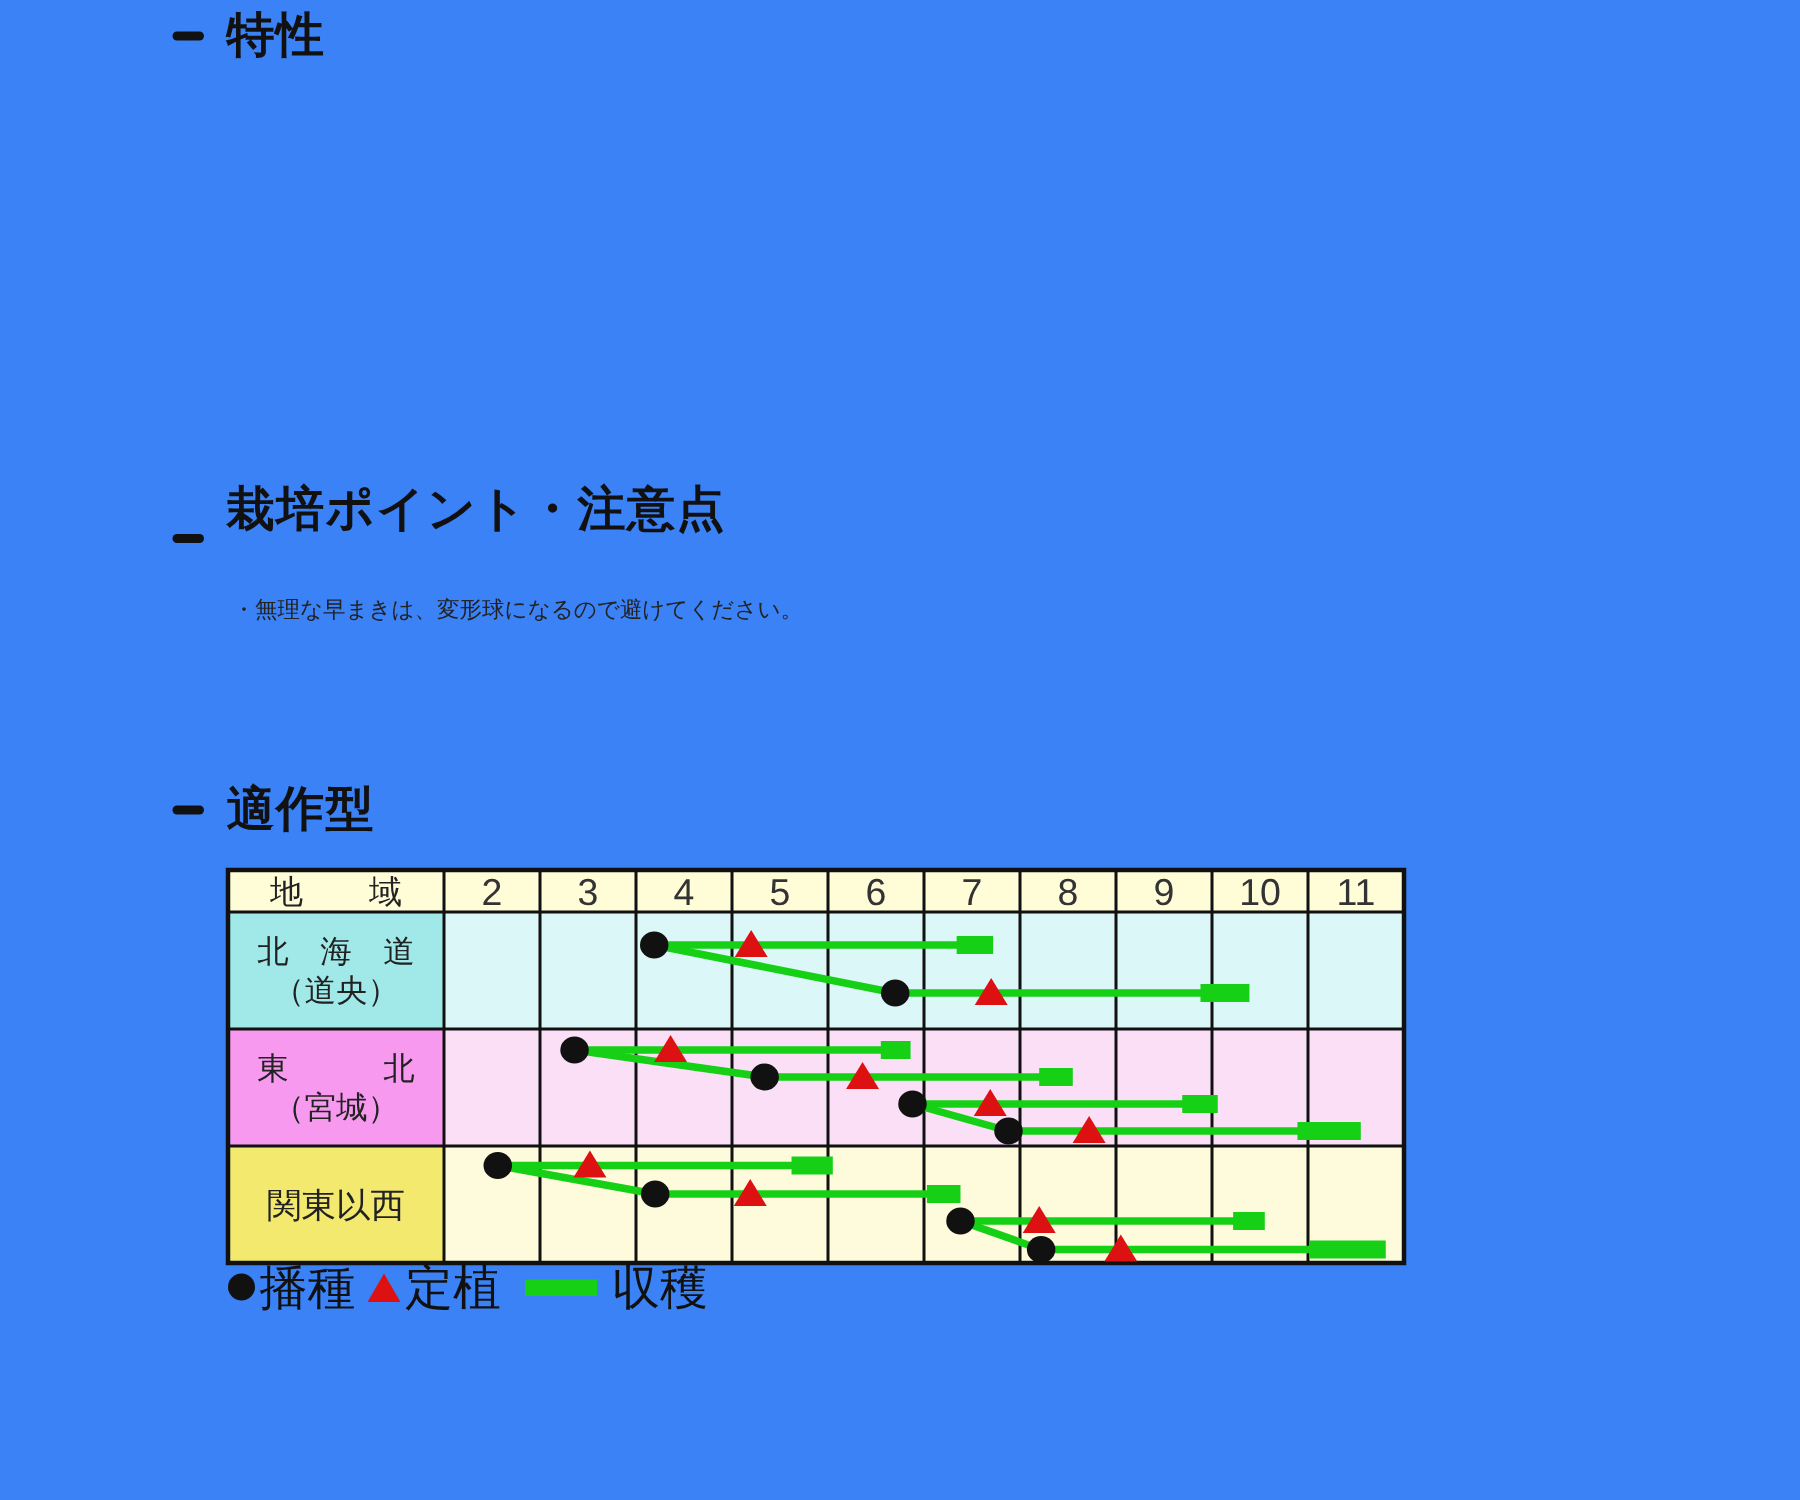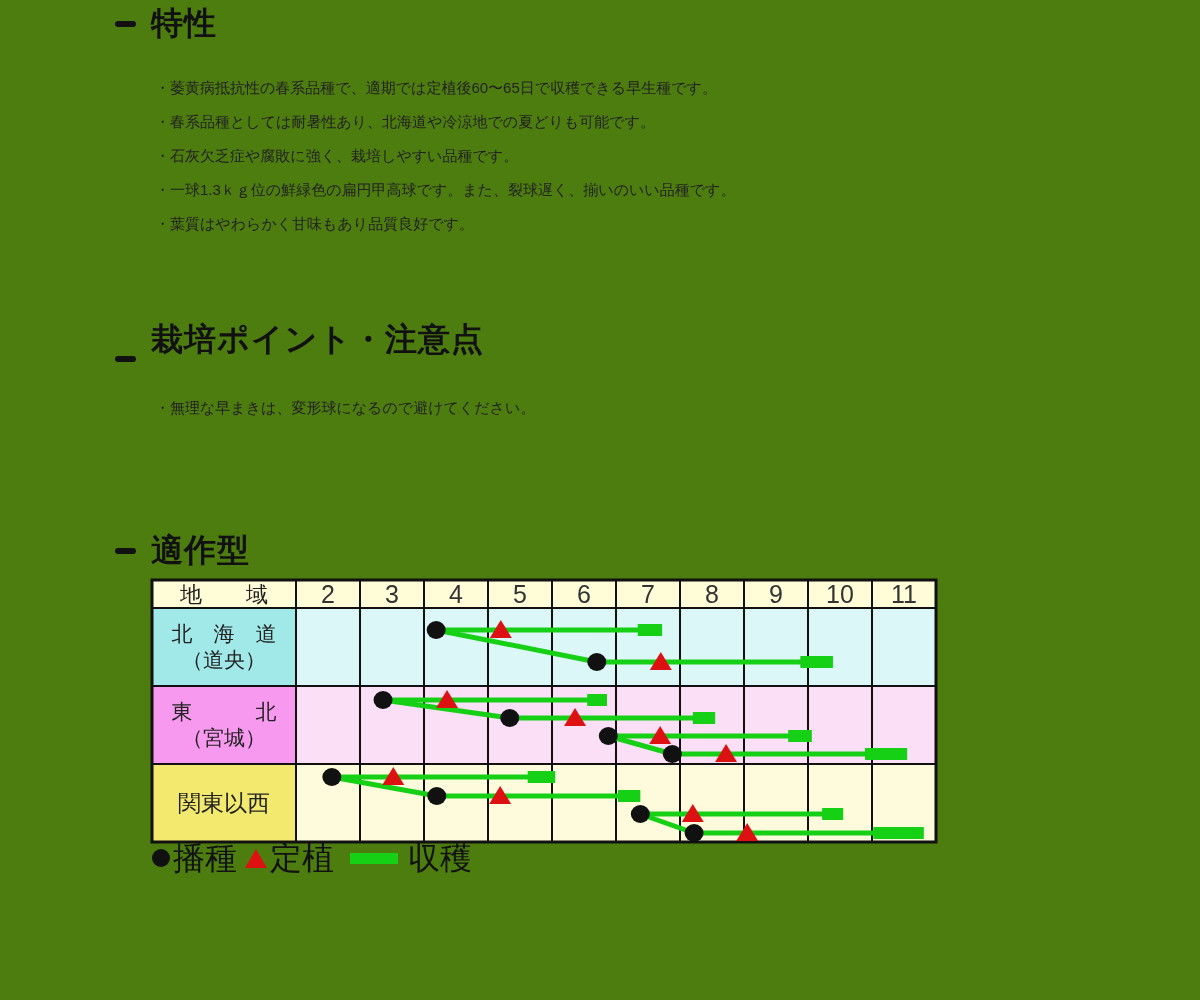--- a/index.html
+++ b/index.html
@@ -1,16 +1,16 @@
 <!DOCTYPE html>
 <html><head>
 <meta charset="utf-8">
 <style>
   html,body{margin:0;padding:0;background:#ffffff;}
-  .page{position:relative;width:1200px;height:1000px;background:#4d7c0f;overflow:hidden;
+  .page{position:relative;width:1200px;height:1000px;background:#3b82f6;overflow:hidden;
         font-family:"Liberation Sans",sans-serif;color:#1a1a1a;}
   .sec-head{position:absolute;left:115px;display:flex;align-items:center;gap:15px;height:36px;}
   .sec-head .dash{width:21px;height:6px;border-radius:3px;background:#111;flex:0 0 auto;}
   .sec-head h2{margin:0;font-family:"Liberation Serif",serif;font-size:32px;font-weight:bold;
                letter-spacing:1px;color:#111;white-space:nowrap;}
   .bullets{position:absolute;left:155px;margin:0;padding:0;list-style:none;}
   .bullets li{font-size:15px;line-height:15px;margin:0 0 19px 0;color:#222;white-space:nowrap;}
   #calendar{position:absolute;left:149px;top:577px;text-decoration:underline;}
   #calendar svg text{font-family:"Liberation Sans",sans-serif;}
   .legend{position:absolute;left:152px;top:844px;display:flex;align-items:center;font-size:32px;color:#111;}
@@ -22,37 +22,30 @@
 </style>
 </head>
 <body>
 
 <div class="page">
 
   <div class="sec-head" style="top:6px;">
     <span class="dash"></span>
     <h2>特性</h2>
   </div>
-  <ul class="bullets" style="top:80px;">
-    <li>・萎黄病抵抗性の春系品種で、適期では定植後60〜65日で収穫できる早生種です。</li>
-    <li>・春系品種としては耐暑性あり、北海道や冷涼地での夏どりも可能です。</li>
-    <li>・石灰欠乏症や腐敗に強く、栽培しやすい品種です。</li>
-    <li>・一球1.3ｋｇ位の鮮緑色の扁円甲高球です。また、裂球遅く、揃いのいい品種です。</li>
-    <li>・葉質はやわらかく甘味もあり品質良好です。</li>
-  </ul>
 
   <div class="sec-head" style="top:326px;align-items:flex-end;">
     <span class="dash"></span>
     <h2>栽培ポイント・注意点</h2>
   </div>
-  <ul class="bullets" style="top:400px;">
+  <ul class="bullets" style="top:400px;font-family:Liberation Serif, serif;">
     <li>・無理な早まきは、変形球になるので避けてください。</li>
   </ul>
 
-  <div class="sec-head" style="top:533px;">
+  <div class="sec-head" style="top:522px;">
     <span class="dash"></span>
     <h2>適作型</h2>
   </div>
 
   <div id="calendar"><svg width="790" height="268" viewBox="-3 -3 790 268">
         <rect x="0" y="0" width="784" height="28" fill="#fffcd8"></rect>
         <rect x="0" y="28" width="144" height="78" fill="#a1e9e9"></rect>
         <rect x="144" y="28" width="640" height="78" fill="#dcf7f7"></rect>
         <rect x="0" y="106" width="144" height="78" fill="#f79aef"></rect>
         <rect x="144" y="106" width="640" height="78" fill="#fbdff7"></rect>

